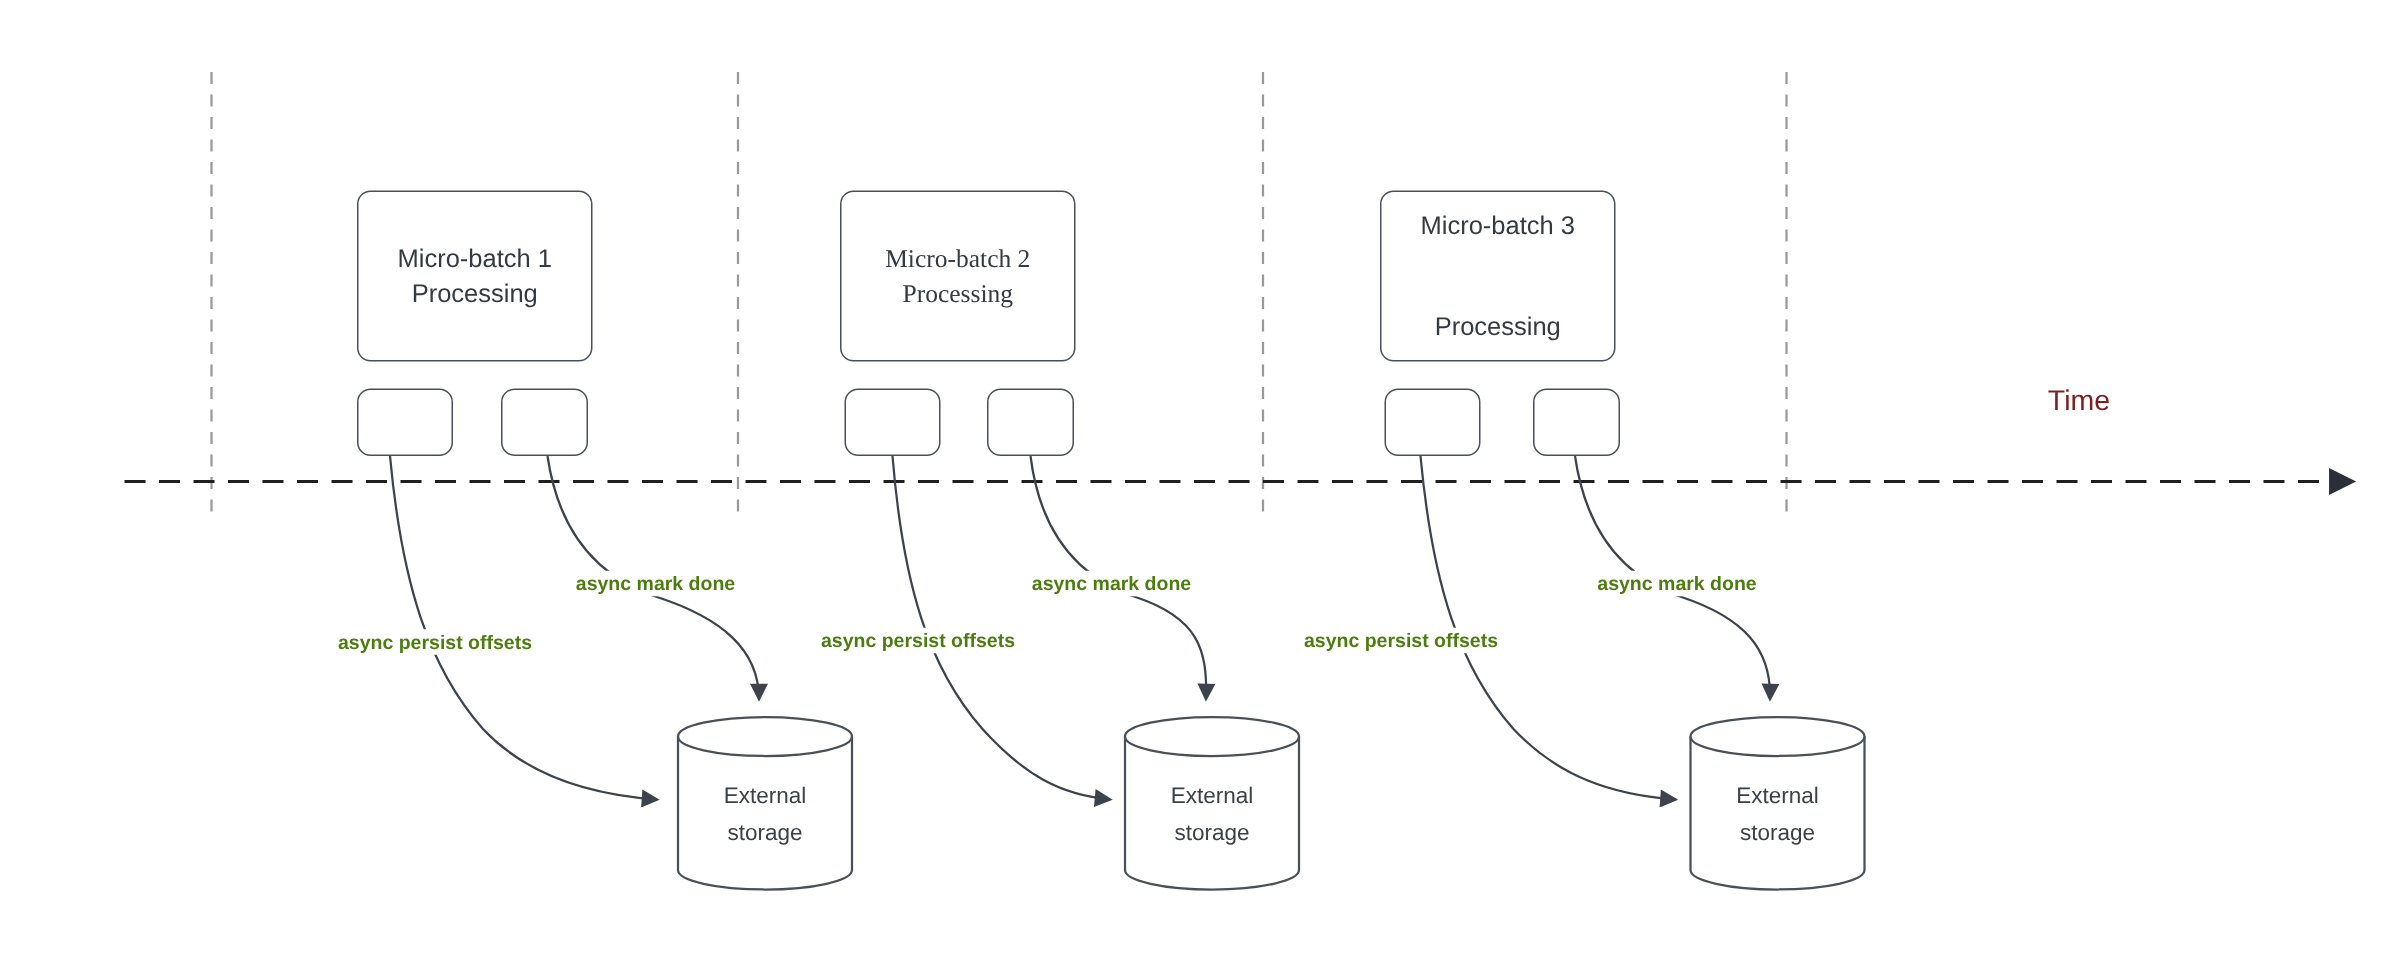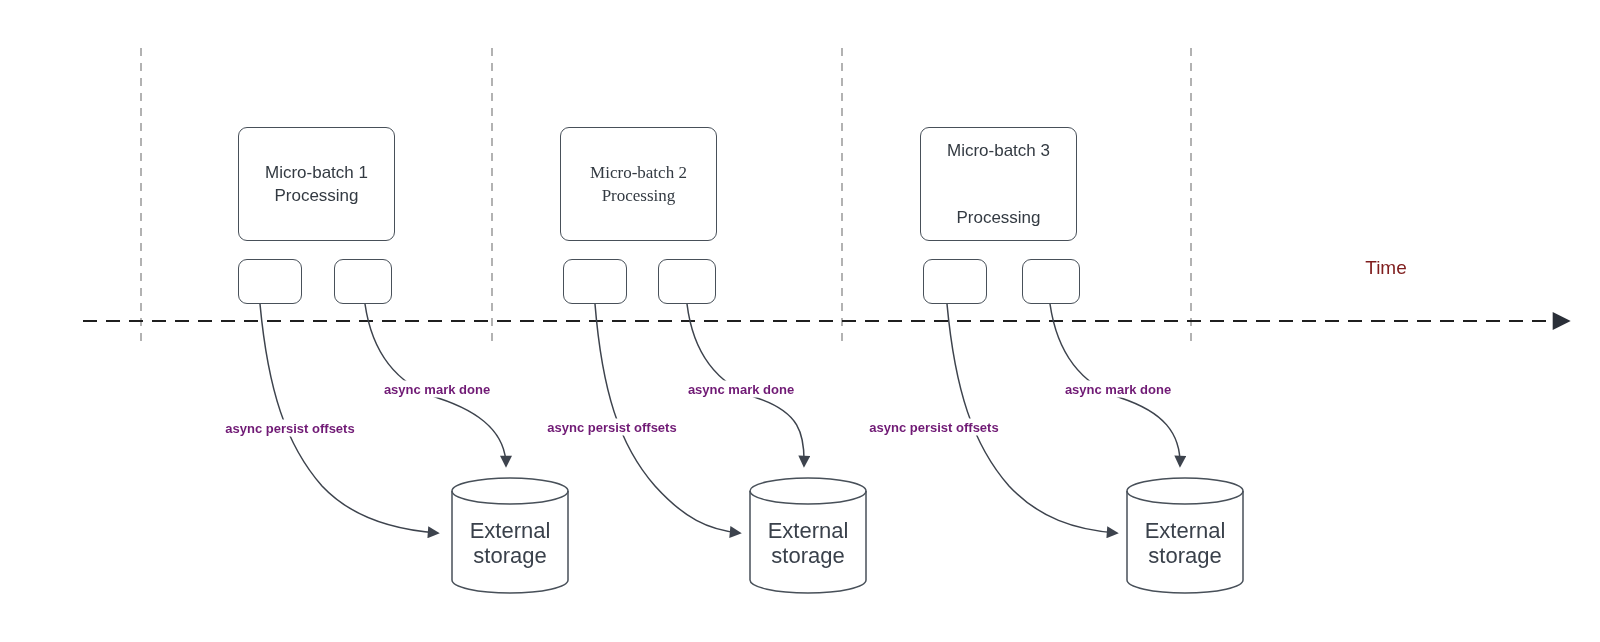--- a/index.html
+++ b/index.html
@@ -25,28 +25,28 @@
     color:#333a42;font-size:17px;line-height:23px;
     text-align:right;
   }
   .small-box{width:64px;height:45px;}
   .small-box.b{width:58px;}
   .edge-label{
     position:absolute;z-index:3;
     transform:translate(-50%,-50%);
     background:#ffffff;
     padding:1px 3px;
-    font-size:13px;font-weight:bold;color:#701a75;
+    font-size:13px;font-weight:bold;color:#4d7c0f;
     white-space:nowrap;
   }
   .cyl-label{
     position:absolute;z-index:3;
     transform:translate(-50%,-50%);
     text-align:center;
-    font-size:22px;line-height:25px;color:#3a414b;
+    font-size:15px;line-height:25px;color:#3a414b;
     white-space:nowrap;
   }
   .time-label{
     position:absolute;z-index:3;
     transform:translate(-50%,-50%);
     font-size:19px;color:#7f1d1d;
   }
 </style>
 </head>
 <body>

